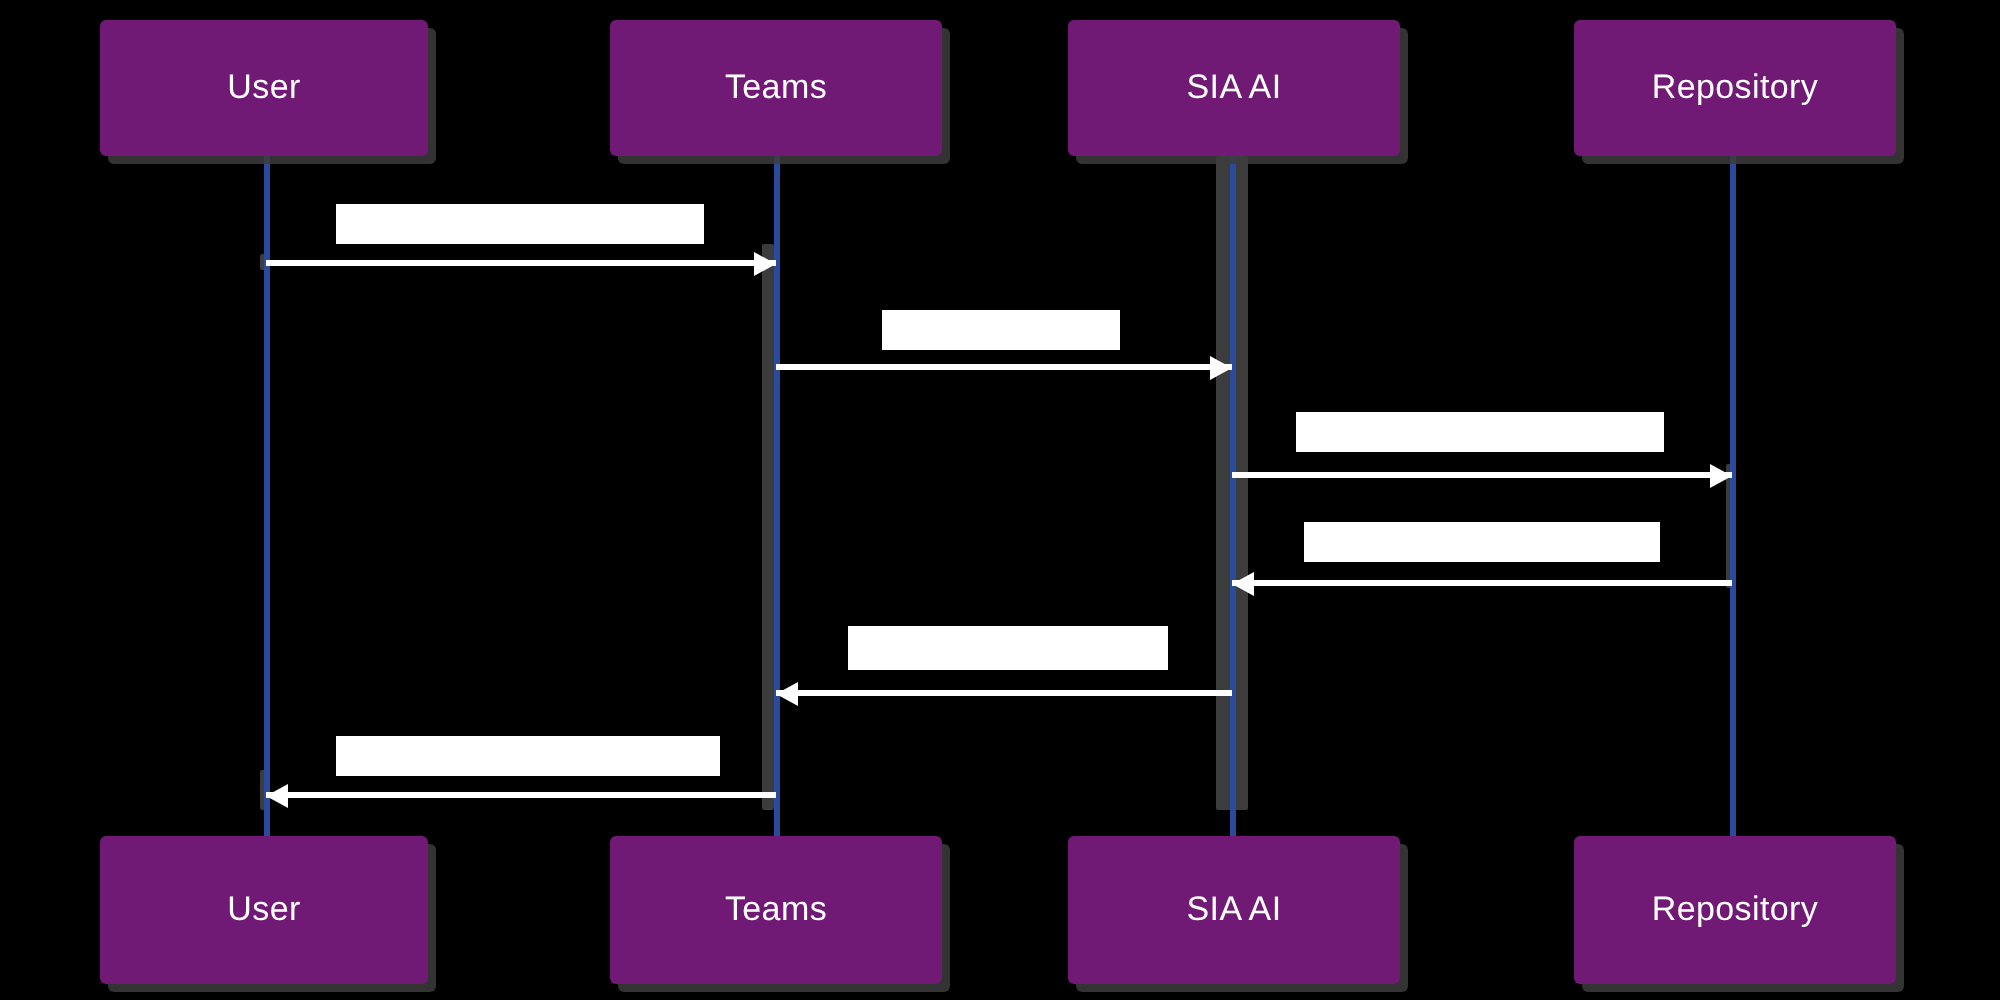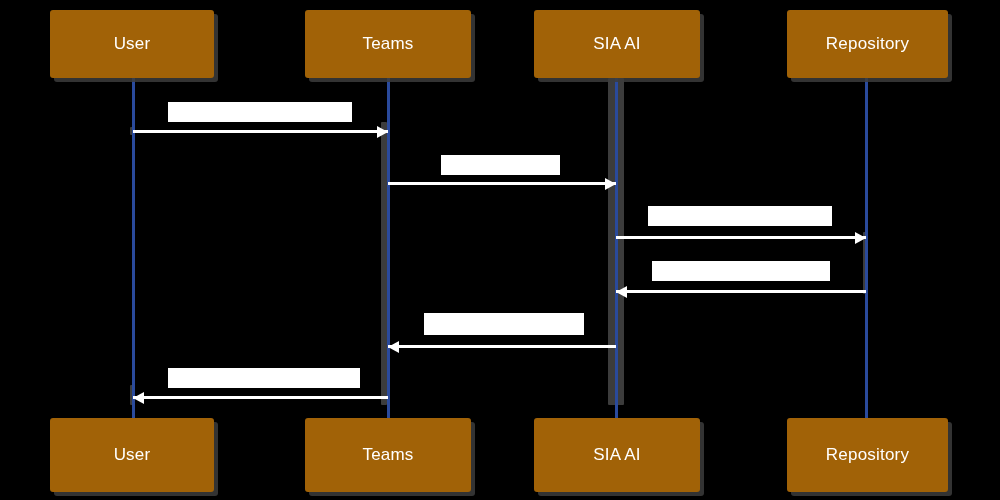--- a/index.html
+++ b/index.html
@@ -17,21 +17,21 @@
     height: 500px;
     background: #000000;
     overflow: hidden;
   }
   
   .participant {
     position: absolute;
     display: flex;
     align-items: center;
     justify-content: center;
-    background: #a16207;
+    background: #701a75;
     border-radius: 3px;
     box-shadow: 4px 4px 0 0 rgba(60,60,60,0.85);
     box-sizing: border-box;
     text-align: right;
   }
   .participant .p-label {
     color: #ffffff;
     font-size: 17px;
     font-family: "Liberation Sans", sans-serif;
     letter-spacing: 0.2px;

